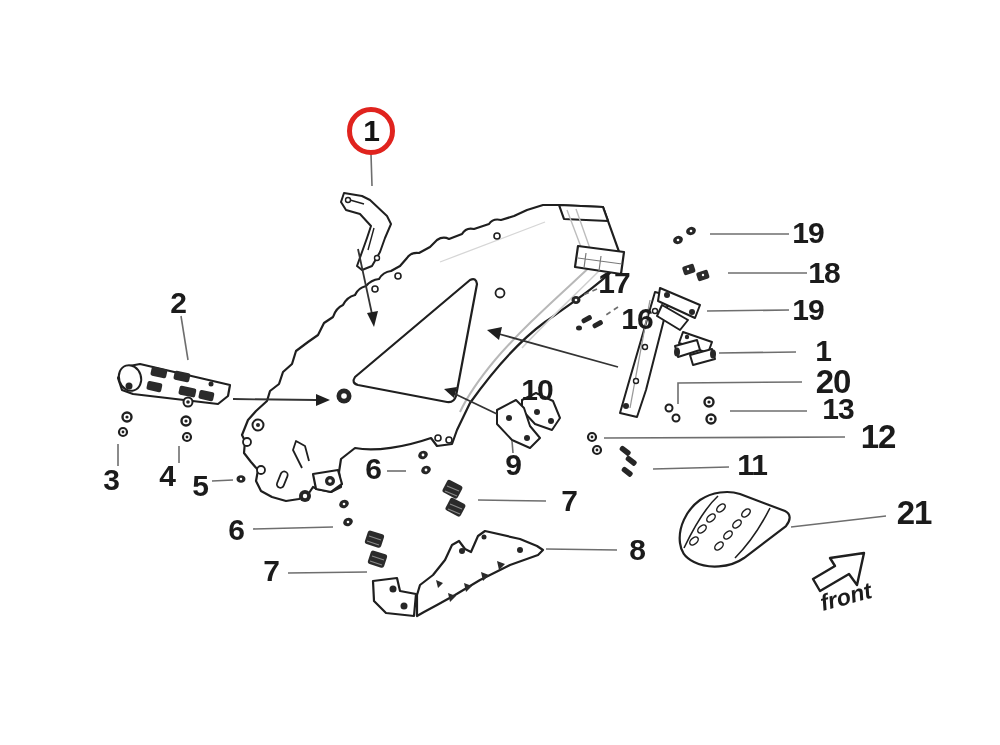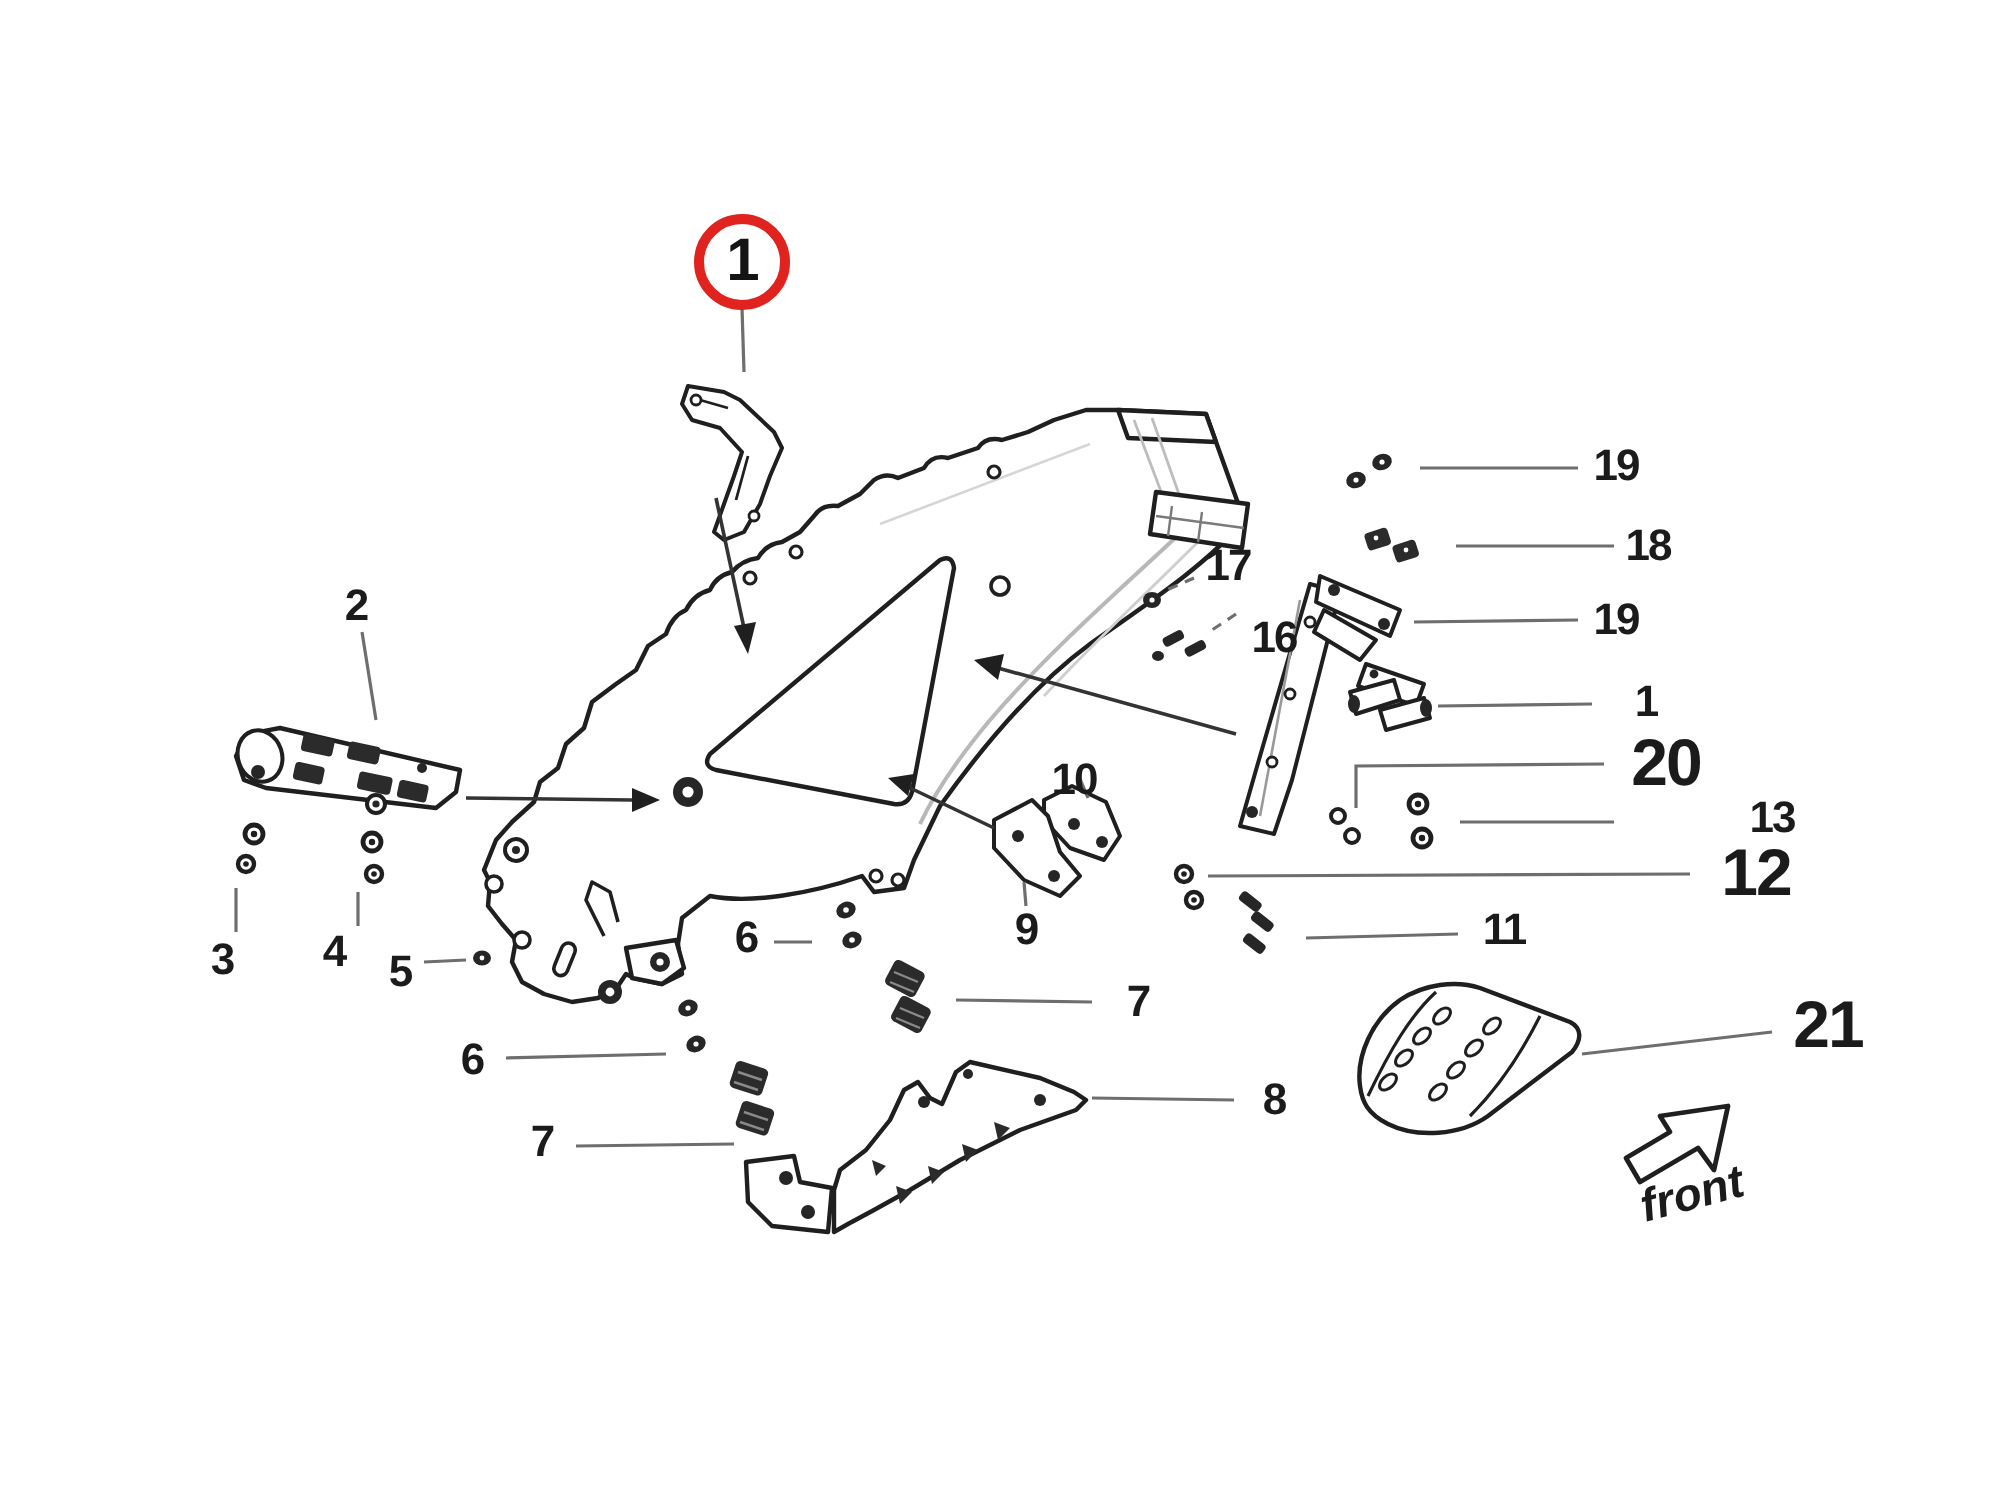--- a/index.html
+++ b/index.html
@@ -4,21 +4,21 @@
 <style>
   html,body{margin:0;padding:0;background:#ffffff;}
   .stage{
     position:relative;width:1000px;height:745px;background:#ffffff;overflow:hidden;
     font-family:"Liberation Sans",sans-serif;
   }
   .stage svg{position:absolute;left:0;top:0;}
   .callout{
     position:absolute;transform:translate(-50%,-50%);
     font-family:"Liberation Sans",sans-serif;font-weight:bold;
-    font-size:22px;color:#1b1b1b;line-height:1;white-space:nowrap;
+    font-size:30px;color:#1b1b1b;line-height:1;white-space:nowrap;
     letter-spacing:-1px;cursor:default;
   }
   .callout.big{font-size:33px;}
   .badge{
     position:absolute;transform:translate(-50%,-50%);
     width:38px;height:38px;border:5px solid #e0231e;border-radius:50%;
     display:flex;align-items:center;justify-content:center;background:transparent;
   }
   .badge span{
     font-family:"Liberation Sans",sans-serif;font-weight:bold;font-size:30px;
@@ -306,21 +306,21 @@
 <div class="callout" style="left:200px;top:486px;">5</div>
 <div class="callout" style="left:236px;top:530px;">6</div>
 <div class="callout" style="left:373px;top:469px;">6</div>
 <div class="callout" style="left:271px;top:571px;">7</div>
 <div class="callout" style="left:569px;top:501px;">7</div>
 <div class="callout" style="left:637px;top:550px;">8</div>
 <div class="callout" style="left:513px;top:465px;">9</div>
 <div class="callout" style="left:537px;top:374px;margin-top:16px;">10</div>
 <div class="callout" style="left:752px;top:465px;">11</div>
 <div class="callout big" style="left:878px;top:436px;">12</div>
-<div class="callout" style="left:838px;top:409px;margin-left:48px;">13</div>
+<div class="callout" style="left:838px;top:409px;">13</div>
 <div class="callout" style="left:823px;top:351px;">1</div>
 <div class="callout" style="left:808px;top:310px;">19</div>
 <div class="callout" style="left:637px;top:319px;">16</div>
 <div class="callout" style="left:614px;top:283px;">17</div>
 <div class="callout" style="left:824px;top:273px;">18</div>
 <div class="callout" style="left:808px;top:233px;">19</div>
 <div class="callout big" style="left:833px;top:381px;">20</div>
 <div class="callout big" style="left:914px;top:512px;">21</div>
 <div class="front-label" style="left:846px;top:597px;">front</div>
 

